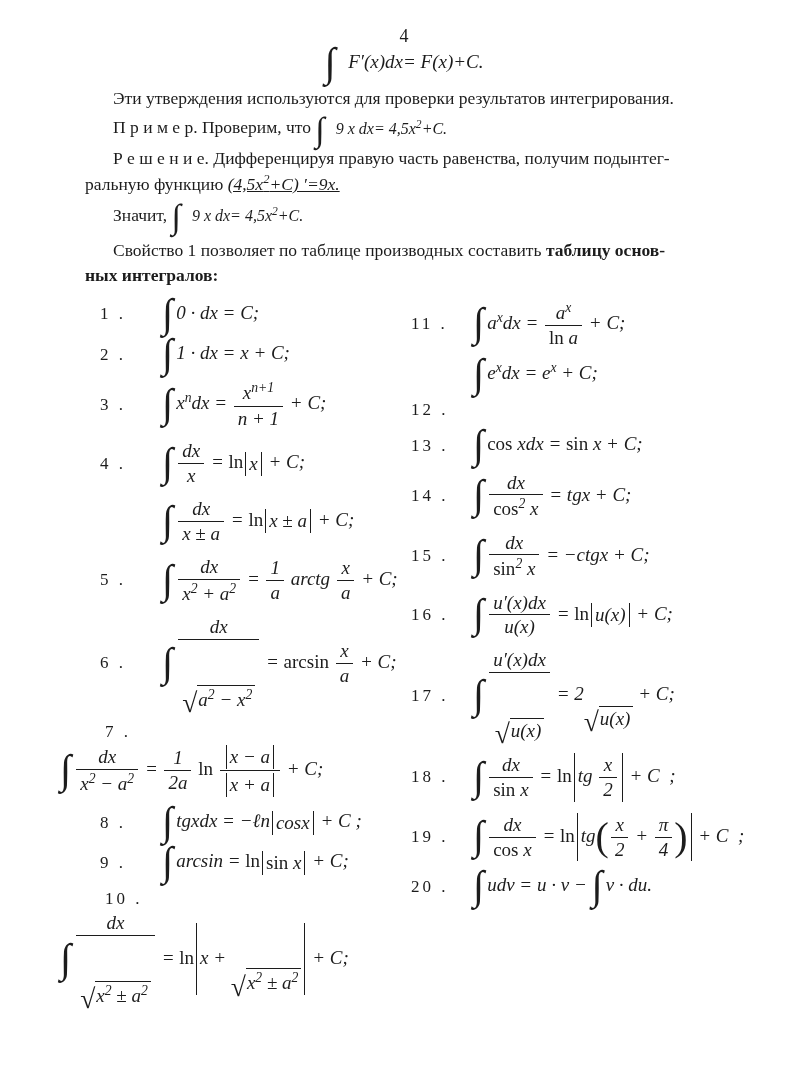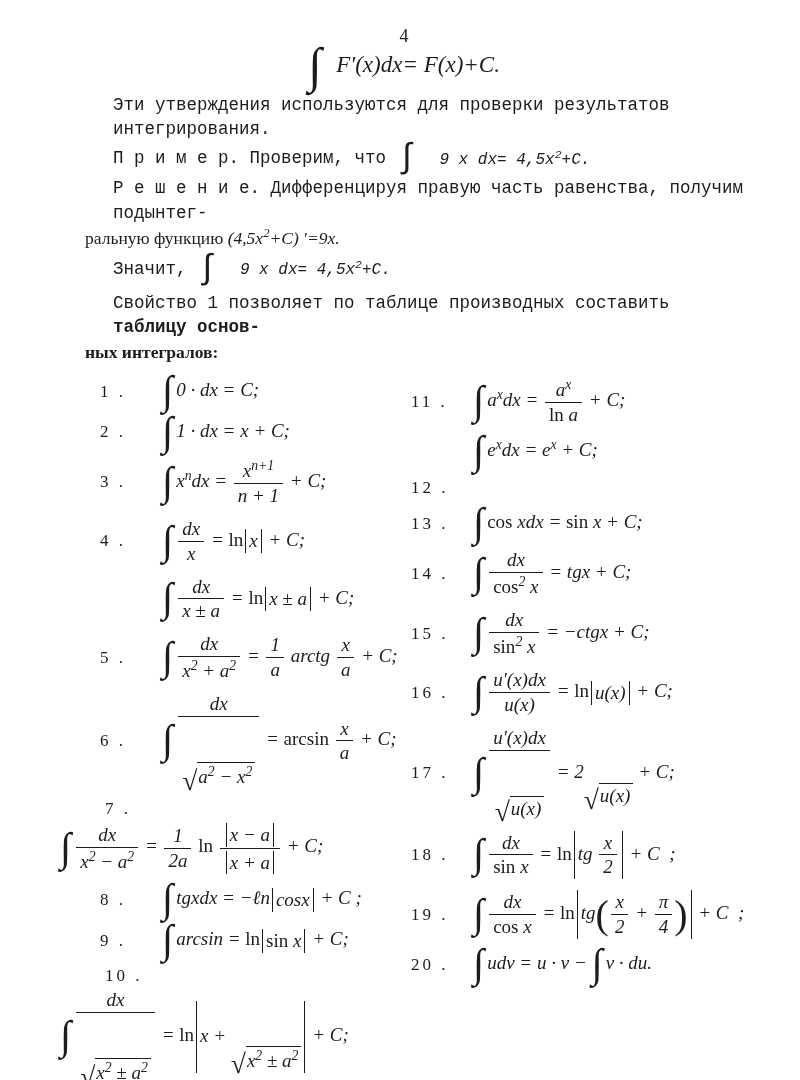--- a/index.html
+++ b/index.html
@@ -3,26 +3,26 @@
 <meta charset="utf-8">
 <style>
   html,body{margin:0;padding:0;background:#ffffff;}
   .page{
     width:800px;height:1080px;background:#fff;color:#1c1c1c;
     font-family:"Liberation Serif","DejaVu Serif",serif;
     overflow:hidden;position:relative;box-sizing:border-box;
     padding:26px 52px 10px 60px;
   }
   .page-number{text-align:center;font-size:18px;margin-bottom:2px;}
-  .main-formula{text-align:center;font-size:23px;font-style:italic;margin:2px 0 8px 0;}
+  .main-formula{text-align:center;font-size:19px;font-style:italic;margin:2px 0 8px 0;}
   .para{font-size:17.5px;line-height:1.42;margin:0;}
-  .indentline{margin-left:53px;font-family:Liberation Mono, monospace;}
+  .indentline{margin-left:53px;}
   .flushline{margin-left:25px;}
   .b{font-weight:bold;}
-  .mathline{font-style:italic;}
+  .mathline{font-style:italic;text-decoration:underline;}
   .formula-inline{font-style:italic;font-size:16px;}
   .example-line{margin-top:4px;margin-bottom:4px;}
   .znachit-line{margin-top:6px;margin-bottom:5px;}
   .prop{margin-top:8px;}
 
   
   .mi{font-style:italic;white-space:pre;}
   .mrm{font-style:normal;white-space:pre;}
   .mint{font-style:normal;display:inline-block;vertical-align:middle;
         font-size:2.15em;line-height:0.72;padding:0 3px 0 0;transform:translateY(-1px);}

